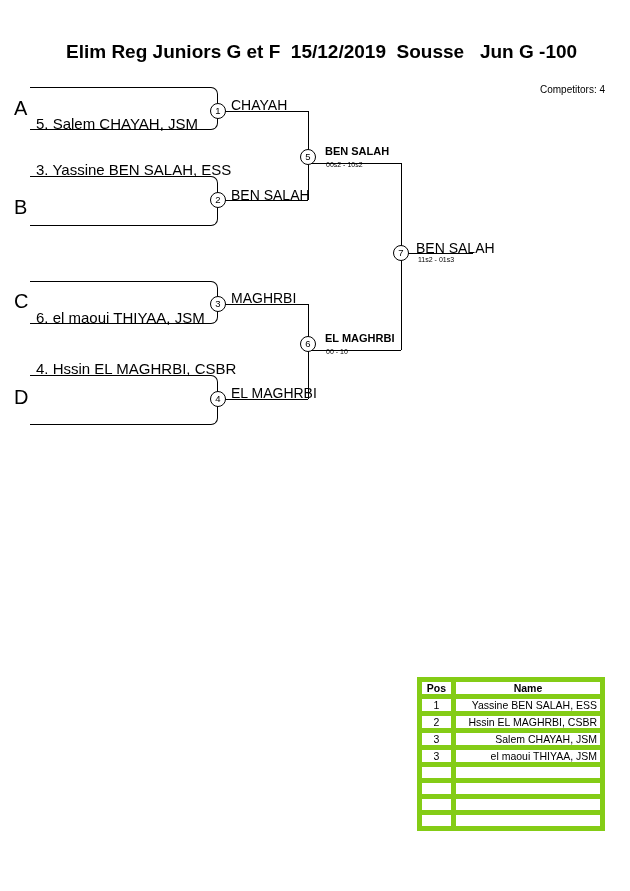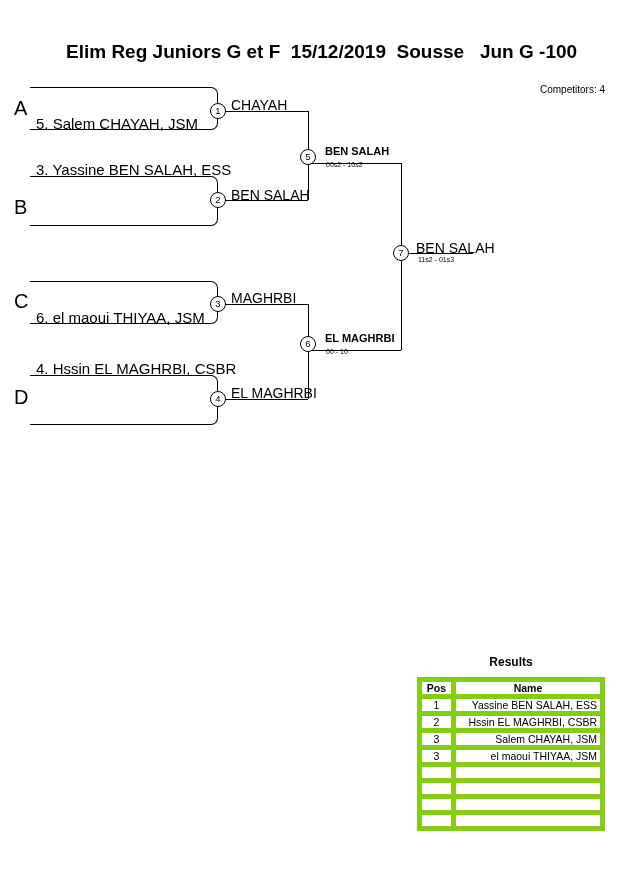--- a/index.html
+++ b/index.html
@@ -215,21 +215,20 @@
 
   <div class="vline" style="left:401px; top:163px; height:187px;"></div>
 
   <div class="hline" style="left:401px; top:253px; width:72px;"></div>
 
   <div class="node" style="left:393px; top:245px;">7</div>
 
   <div class="winner-label" style="left:416px; top:240px;">BEN SALAH</div>
   <div class="score-label" style="left:418px; top:256px;">11s2 - 01s3</div>
 
-  <div class="results-title">Results</div>
 
   <table class="results">
     <thead>
       <tr>
         <th class="pos">Pos</th>
         <th class="name">Name</th>
       </tr>
     </thead>
     <tbody>
       <tr>

